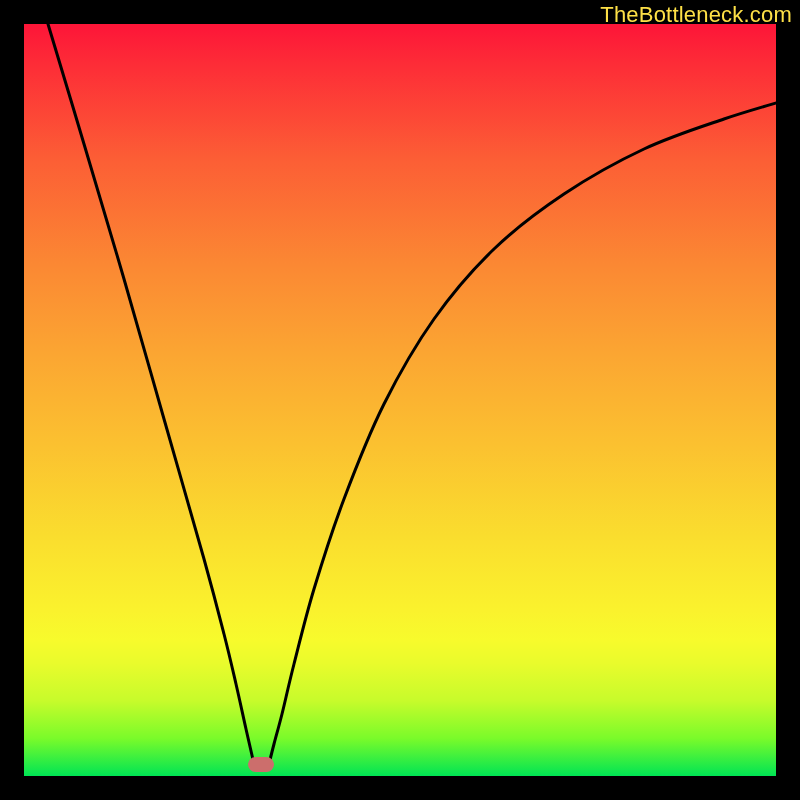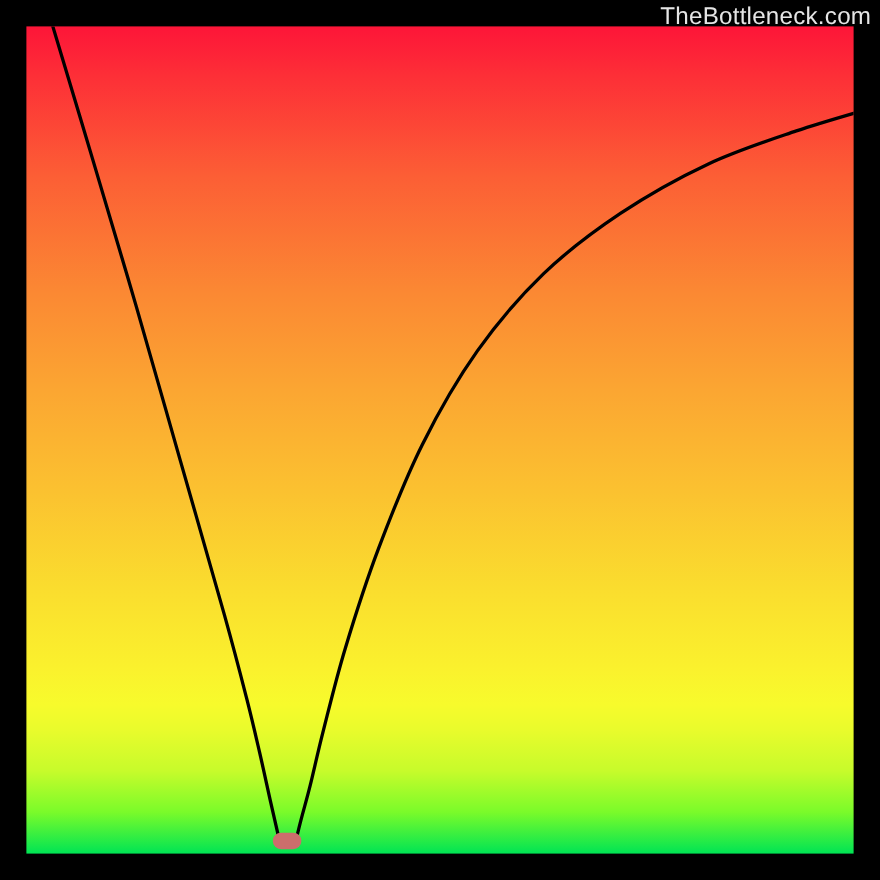--- a/index.html
+++ b/index.html
@@ -31,21 +31,21 @@
       #e9fb2c 85%,
       #c7fb2b 90%,
       #7afb2a 95%,
       #00e454 100%
     );
   }
   .watermark {
     position: absolute;
     top: 2px;
     right: 8px;
-    color: #e5e5e5;
+    color: #fde047;
     font-size: 22px;
     font-weight: 500;
     letter-spacing: 0.2px;
     z-index: 10;
   }
   svg {
     position: absolute;
     left: 0;
     top: 0;
   }

